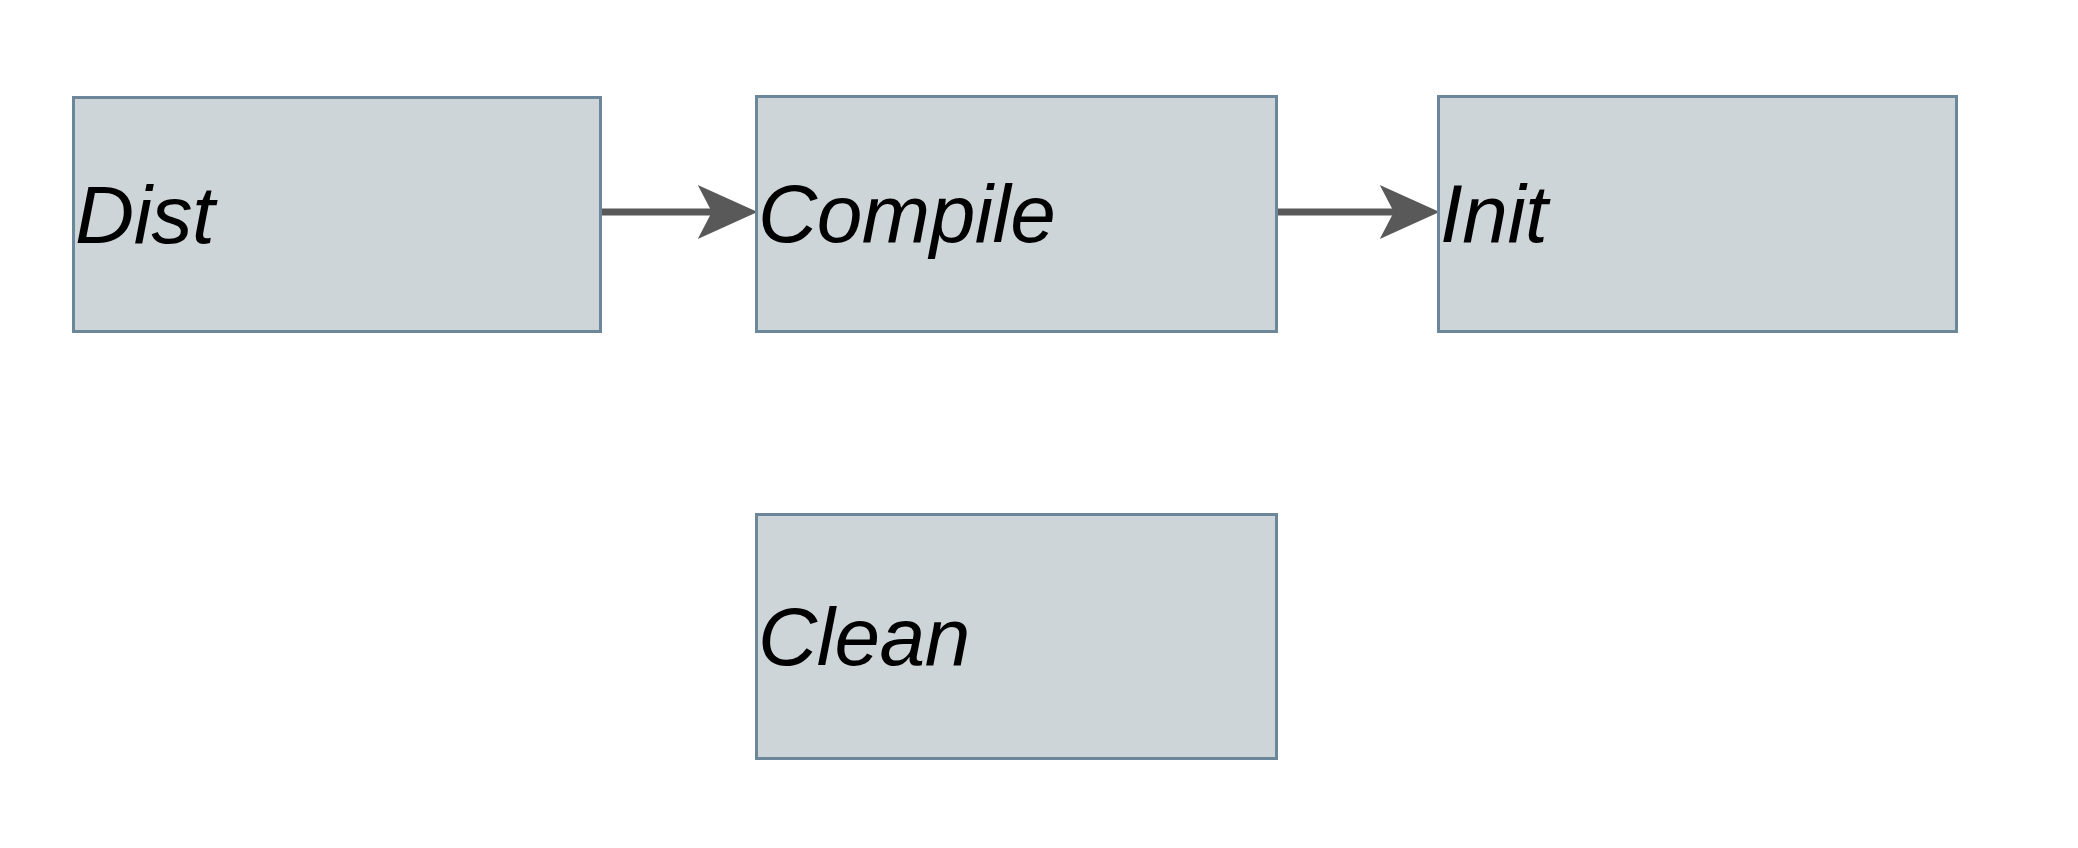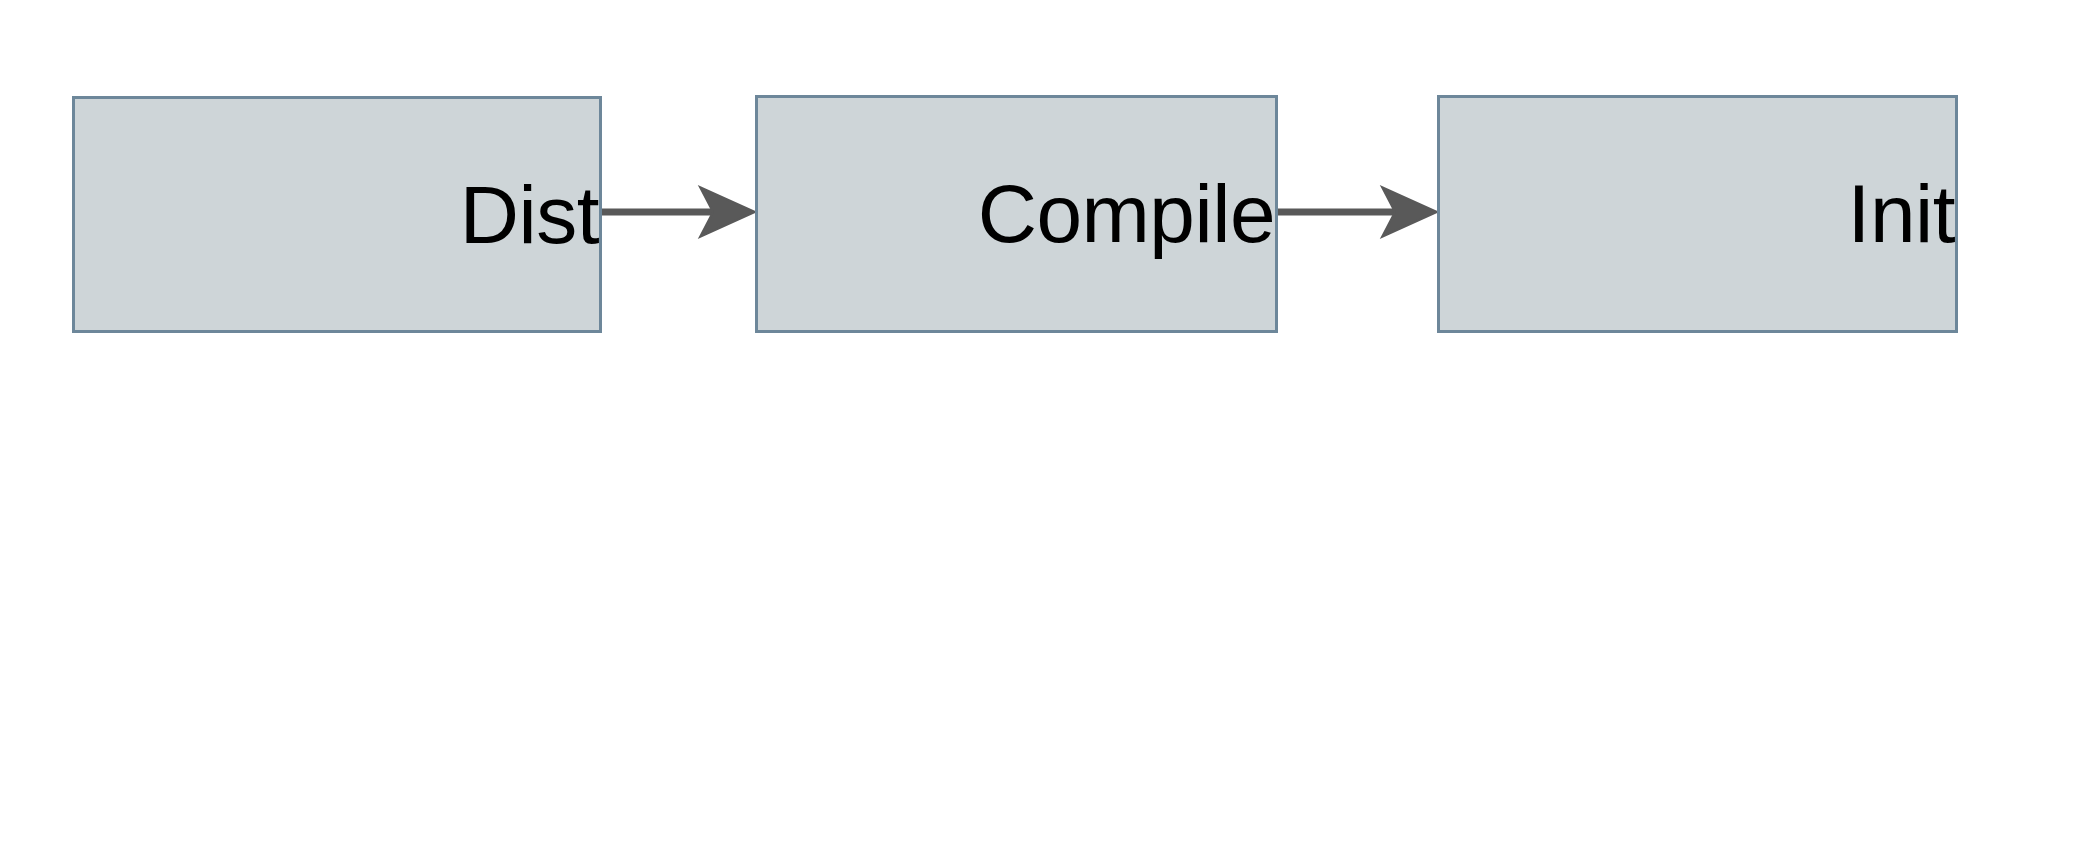--- a/index.html
+++ b/index.html
@@ -18,21 +18,22 @@
     background: #ffffff;
     overflow: hidden;
   }
   .node {
     position: absolute;
     box-sizing: border-box;
     background: #ced5d8;
     border: 3px solid #6d879a;
     display: flex;
     align-items: center;
-    justify-content: flex-end;
+    justify-content: flex-start;
+    font-style: italic;
     -webkit-font-smoothing: antialiased;
   }
   .node-label {
     font-family: "Liberation Sans", sans-serif;
     font-size: 82px;
     font-weight: 400;
     line-height: 1;
     color: #000000;
     letter-spacing: -0.5px;
     white-space: nowrap;
@@ -83,14 +84,17 @@
   </div>
 
   <div class="node" style="left:1437px; top:95px; width:521px; height:238px;">
     <span class="node-label">Init</span>
   </div>
 
   <div class="node" style="left:755px; top:95px; width:523px; height:238px;">
     <span class="node-label">Compile</span>
   </div>
 
+  <div class="node" style="left:755px; top:513px; width:523px; height:247px;">
+    <span class="node-label">Clean</span>
+  </div>
 
 </div>
 
 </body></html>

